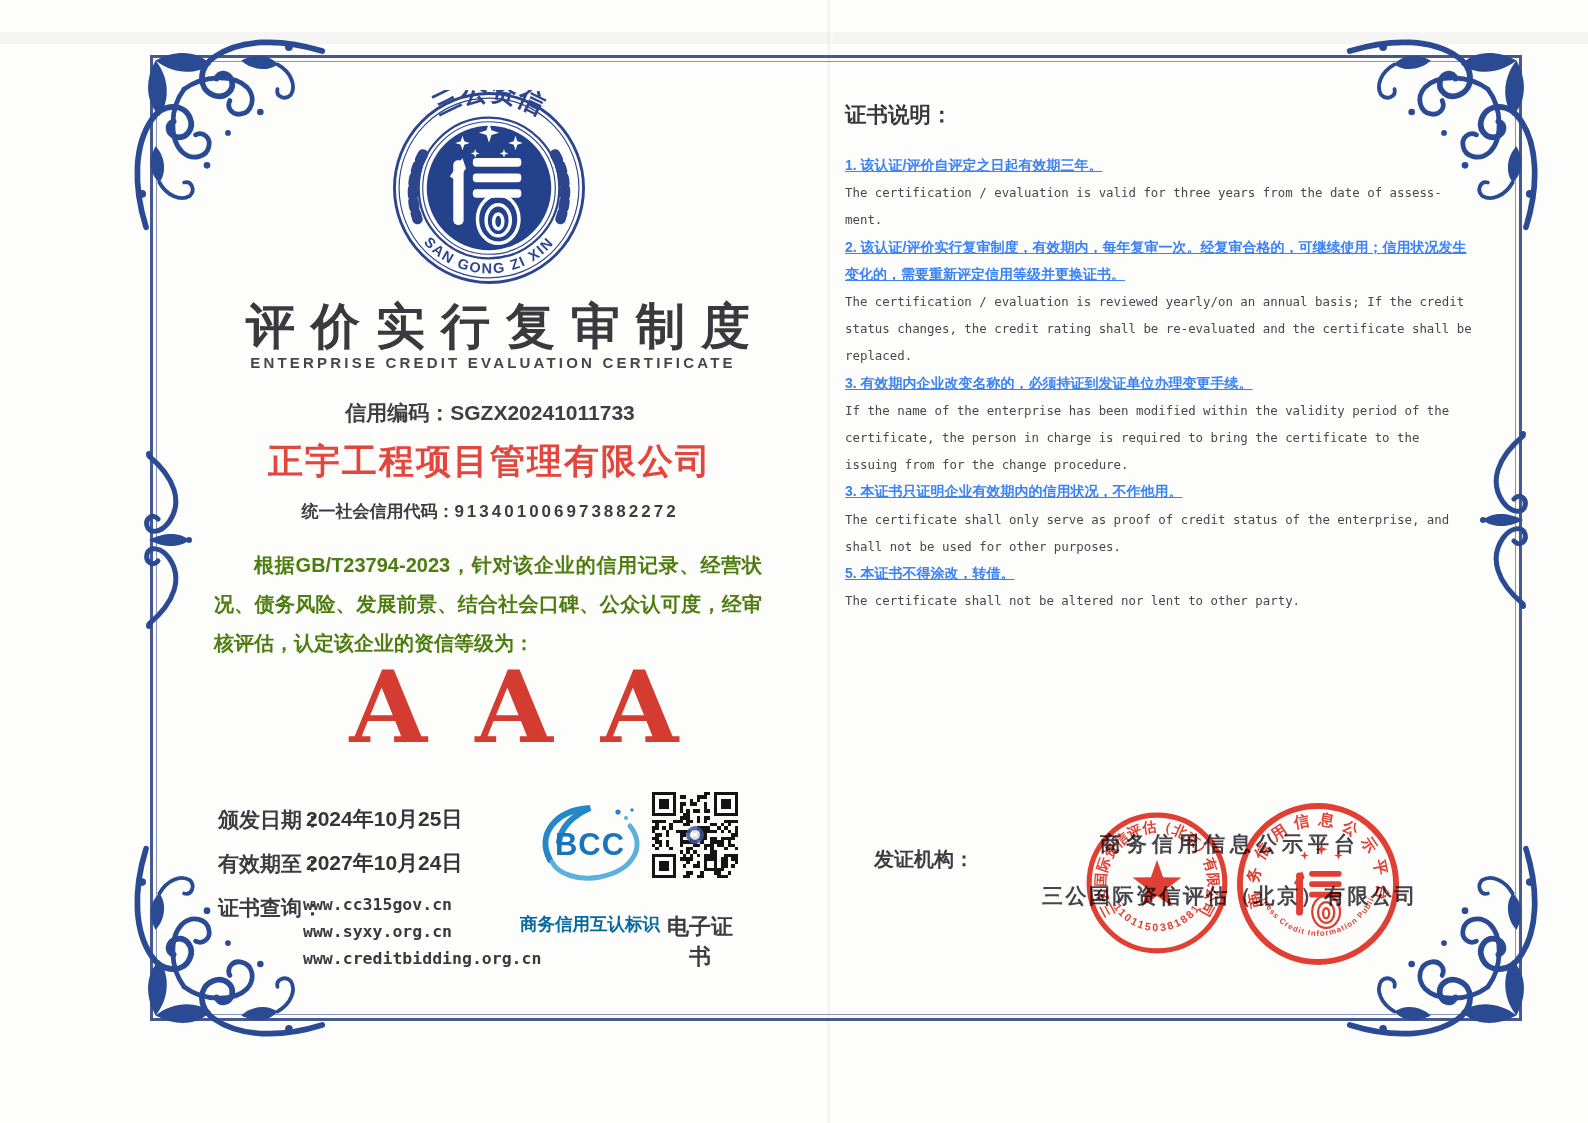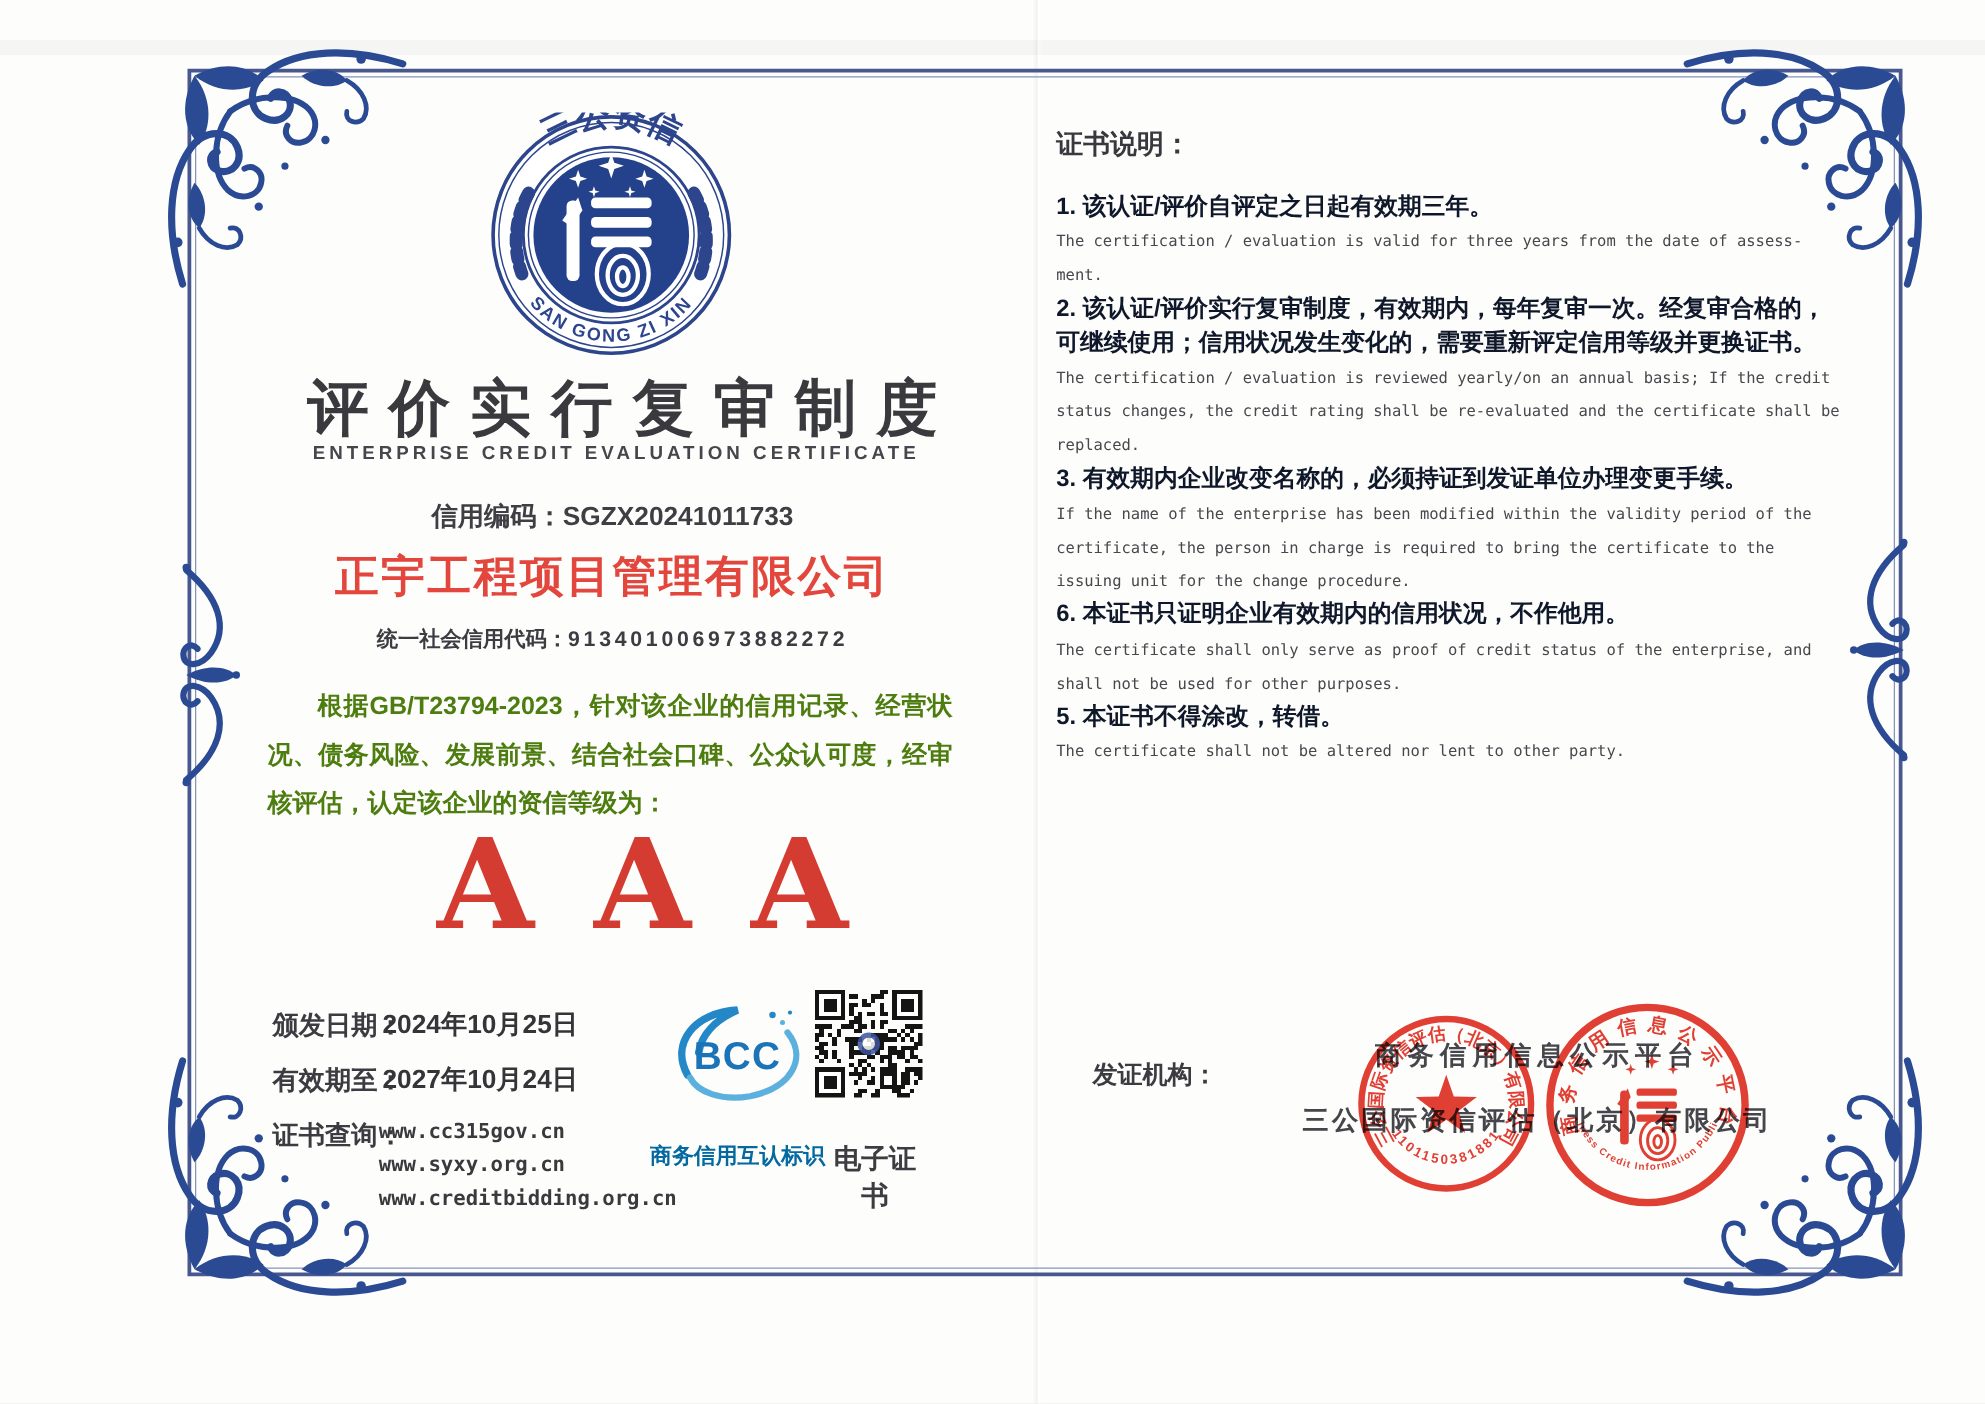--- a/index.html
+++ b/index.html
@@ -47,21 +47,21 @@
   .bcc{left:528px;top:798px;width:124px;height:86px;}
   .bcc-cap{left:508px;top:912px;width:164px;font-size:17.5px;font-weight:600;color:#0369a1;}
   .qr{left:652px;top:792px;width:86px;height:86px;}
   .qr svg{width:100%;height:100%;}
   .qr-dot{position:absolute;left:686px;top:826px;width:18px;height:18px;border-radius:50%;
           background:#fff;border:4px solid #3d55a0;box-sizing:border-box;opacity:.85;}
   .qr-cap{left:660px;top:912px;width:80px;font-size:22px;font-weight:600;color:#3c3c42;}
   
   .notes-head{left:845px;top:100px;font-size:21.5px;font-weight:700;color:#38383e;}
   .notes{left:845px;top:152px;width:632px;}
-  .note-cn{font-size:19px;line-height:27.2px;font-weight:600;color:#0f172a;}
+  .note-cn{font-size:14px;line-height:27.2px;font-weight:600;color:#3b82f6;text-decoration:underline;}
   .note-en{font-family:"DejaVu Sans Mono","Liberation Mono",monospace;
            font-size:12.4px;line-height:27.2px;font-weight:500;color:#47474d;}
   .issuer-label{left:874px;top:846px;font-size:20px;font-weight:700;color:#3b3b41;z-index:2;}
   .issuer{left:1018px;width:424px;z-index:2;color:#45454b;}
   .iss1{top:830px;font-size:21px;font-weight:600;letter-spacing:5px;}
   .iss2{top:882px;font-size:21px;font-weight:600;letter-spacing:2.5px;}
   .seal{z-index:3;mix-blend-mode:multiply;opacity:.9;}
   .seal-l{left:1084px;top:810px;width:146px;height:146px;}
   .seal-r{left:1234px;top:800px;width:168px;height:168px;}
   svg text{font-family:"Liberation Sans",sans-serif;}
@@ -411,22 +411,22 @@
   <div class="qr-dot"></div>
   <div class="abs qr-cap center">电子证书</div>
 
   <div class="abs notes-head">证书说明：</div>
   <div class="abs notes">
     <div class="note-cn">1. 该认证/评价自评定之日起有效期三年。</div>
     <div class="note-en">The certification / evaluation is valid for three years from the date of assess-ment.</div>
     <div class="note-cn">2. 该认证/评价实行复审制度，有效期内，每年复审一次。经复审合格的，可继续使用；信用状况发生变化的，需要重新评定信用等级并更换证书。</div>
     <div class="note-en">The certification / evaluation is reviewed yearly/on an annual basis; If the credit status changes, the credit rating shall be re-evaluated and the certificate shall be replaced.</div>
     <div class="note-cn">3. 有效期内企业改变名称的，必须持证到发证单位办理变更手续。</div>
-    <div class="note-en">If the name of the enterprise has been modified within the validity period of the certificate, the person in charge is required to bring the certificate to the issuing unit for the change procedure.</div>
-    <div class="note-cn">6. 本证书只证明企业有效期内的信用状况，不作他用。</div>
+    <div class="note-en">If the name of the enterprise has been modified within the validity period of the certificate, the person in charge is required to bring the certificate to the issuing from for the change procedure.</div>
+    <div class="note-cn">3. 本证书只证明企业有效期内的信用状况，不作他用。</div>
     <div class="note-en">The certificate shall only serve as proof of credit status of the enterprise, and shall not be used for other purposes.</div>
     <div class="note-cn">5. 本证书不得涂改，转借。</div>
     <div class="note-en">The certificate shall not be altered nor lent to other party.</div>
   </div>
 
   <div class="abs issuer-label">发证机构：</div>
   <div class="abs issuer iss1 center">商务信用信息公示平台</div>
   <div class="abs issuer iss2 center">三公国际资信评估（北京）有限公司</div>
 
   <svg class="abs seal seal-l" viewBox="0 0 170 170">

